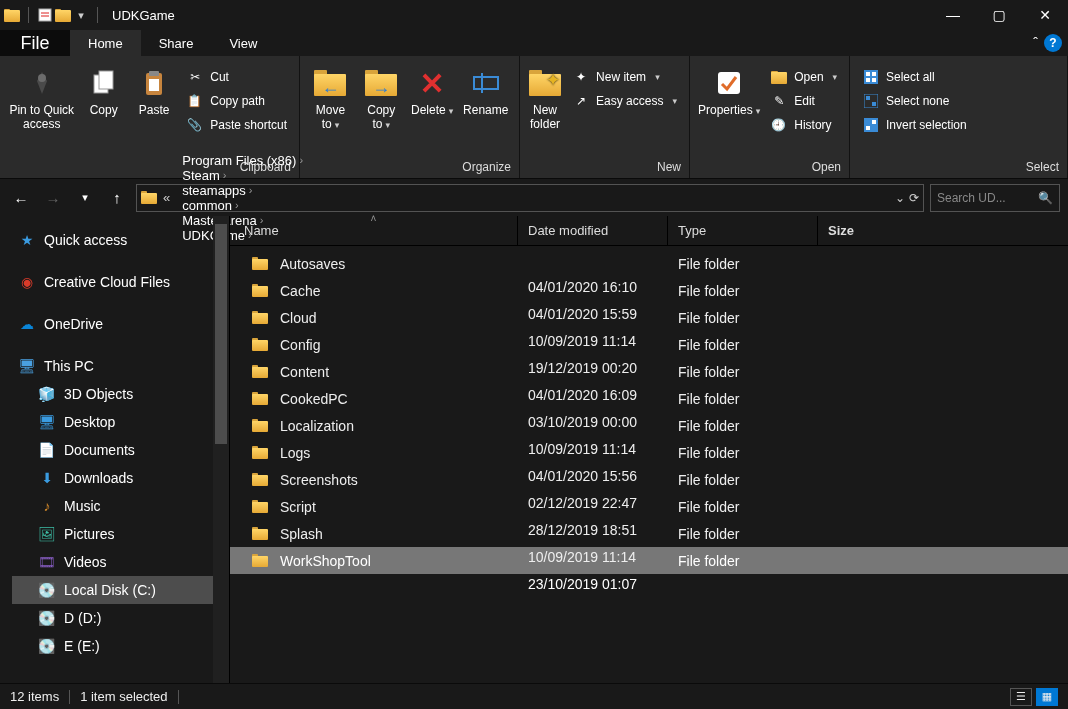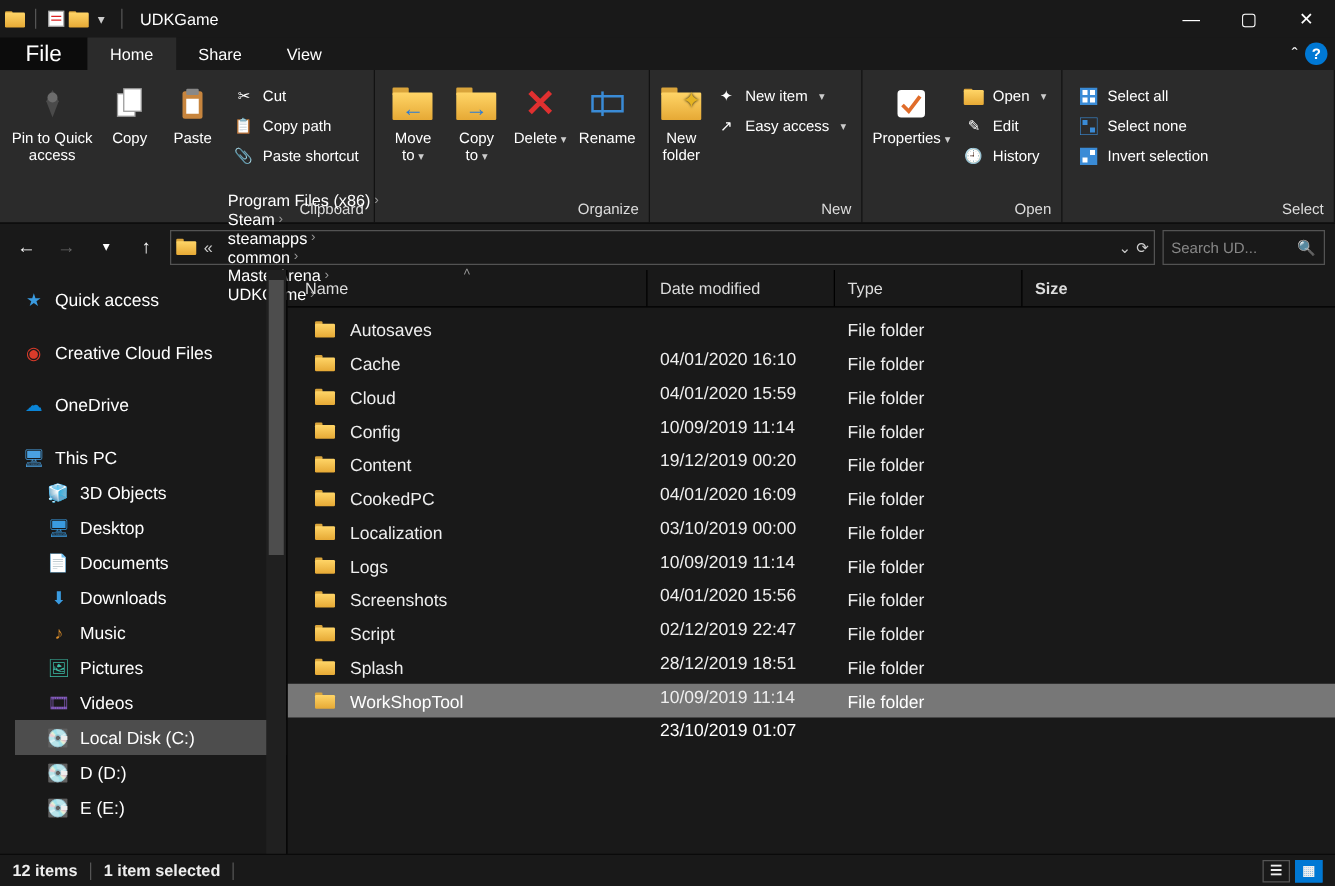--- a/index.html
+++ b/index.html
@@ -58,21 +58,21 @@
 .col-type { width:150px; padding-left:10px; border-right:1px solid #000; display:flex; align-items:center; height:100%; }
 .col-size { flex:1; padding-left:10px; display:flex; align-items:center; height:100%;font-weight:bold; }
 .rows { flex:1; overflow:hidden; padding-top:4px; }
 .row { display:flex; align-items:center; height:27px; font-size:14px; color:#eee; }
 .row.selected { background:#777777; color:#fff; }
 .row .c-name { width:288px; padding-left:22px; display:flex; align-items:center; gap:12px; }
 .row .c-date { width:150px; padding-left:10px;margin-top:47px; }
 .row .c-type { width:150px; padding-left:10px; }
 .row .c-size { flex:1; padding-left:10px; }
 
-.statusbar { height:26px; background:#191919; border-top:1px solid #0a0a0a; display:flex; align-items:center; padding:0 10px; font-size:13px; color:#eee;font-weight:bold; }
+.statusbar { height:26px; background:#191919; border-top:1px solid #0a0a0a; display:flex; align-items:center; padding:0 10px; font-size:13px; color:#eee; }
 .statusbar .sep2 { width:1px; height:14px; background:#555; margin:0 10px; }
 .viewtoggles { margin-left:auto; display:flex; gap:4px; }
 .vt { width:22px; height:18px; border:1px solid #555; display:flex; align-items:center; justify-content:center; font-size:11px; }
 .vt.active { background:#0078d4; border-color:#0078d4; }
 
 
 .folder { display:inline-block; position:relative; }
 .folder::before { content:""; position:absolute; top:0; left:0; width:40%; height:22%; background:#d9a43b; border-radius:1px 1px 0 0; }
 .folder::after { content:""; position:absolute; top:14%; left:0; right:0; bottom:0; background:linear-gradient(#ffd567,#e6a935); border-radius:1px; }
 .folder.fw16 { width:16px; height:13px; }

